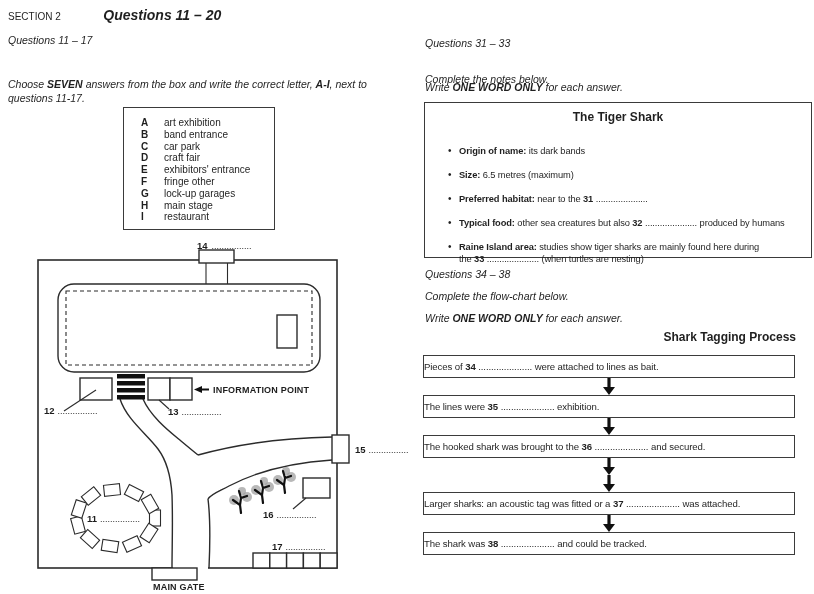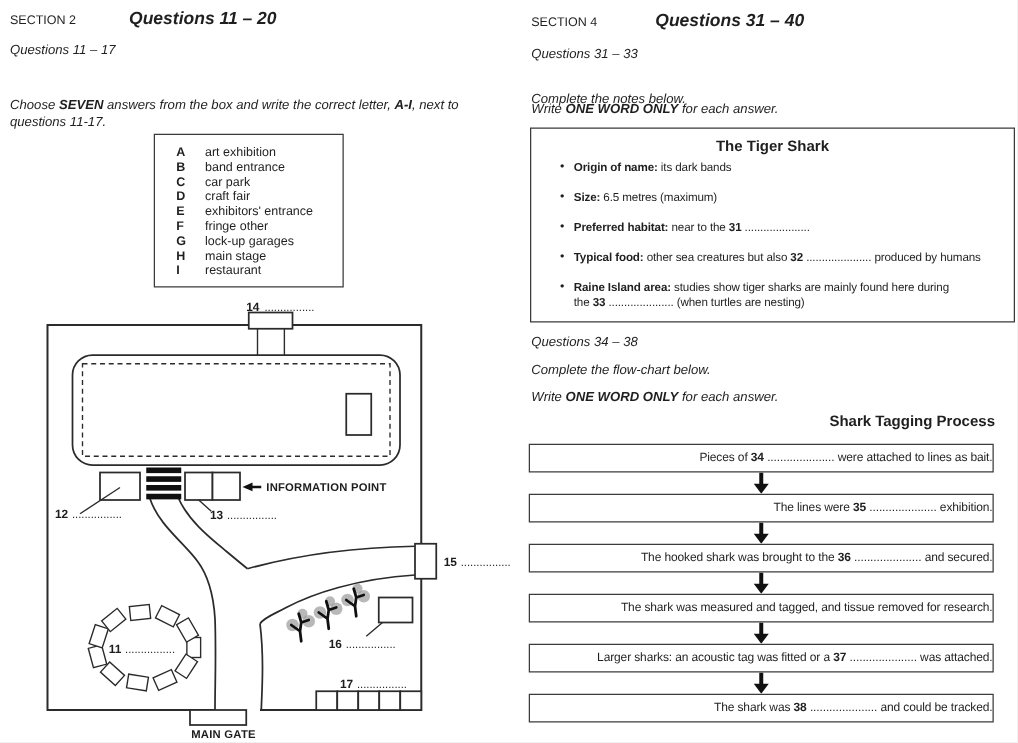--- a/index.html
+++ b/index.html
@@ -27,31 +27,31 @@
   .dash{fill:none;stroke:#2b2b2b;stroke-width:1.1;stroke-dasharray:4 3;}
   .wh{fill:#fff;stroke:none;}
   .road{fill:none;stroke:#2b2b2b;stroke-width:1.4;}
   .bar{fill:#101010;}
   .fuzz{fill:#9a9a9a;opacity:.7;}
   .trunk{fill:none;stroke:#101010;stroke-width:2.2;stroke-linecap:round;}
   .stall{fill:#fff;stroke:#2b2b2b;stroke-width:1.1;}
   
   .notes-box{position:absolute;left:424px;top:102px;width:388px;height:156px;
              border:1.5px solid #3a3a3a;box-sizing:border-box;}
-  .notes-title{text-align:center;font-weight:bold;font-size:12px;margin-top:7px;margin-bottom:4px;}
+  .notes-title{text-align:center;font-weight:bold;font-size:12px;margin-top:7px;margin-bottom:21px;}
   .bullet{display:flex;font-size:9.3px;letter-spacing:-0.1px;line-height:12px;
           padding-left:23px;margin-bottom:12px;}
   .bdot{width:11px;font-size:10px;}
   
   .flow-title{position:absolute;left:424px;top:330px;width:372px;text-align:right;
               font-weight:bold;font-size:12px;}
   .flow{position:absolute;left:423px;top:355px;width:372px;display:flex;
         flex-direction:column;align-items:center;}
   .flow-step{width:100%;height:23px;border:1.3px solid #3b3b3b;box-sizing:border-box;
-             display:flex;align-items:center;justify-content:flex-end;font-size:9.6px;
+             display:flex;align-items:center;justify-content:flex-start;font-size:9.6px;
              letter-spacing:-0.1px;background:#fff;}
   .flow-arrow{display:block;}
 </style>
 </head>
 <body>
 
 <div class="page">
 
   <div class="abs" style="left:8px;top:6px;">
     <span class="sec-title">SECTION 2</span>
@@ -197,24 +197,20 @@
       <rect class="lnw" x="239.8" y="320" width="16.8" height="15"></rect>
       <rect class="lnw" x="256.6" y="320" width="16.8" height="15"></rect>
       <rect class="lnw" x="273.4" y="320" width="16.8" height="15"></rect>
       <rect class="lnw" x="290.2" y="320" width="16.8" height="15"></rect>
     </g>
 
     <rect x="122" y="335" width="45" height="12" class="lnw"></rect>
     <text x="123" y="357" class="caps">MAIN GATE</text>
   </svg>
 
-  <div class="abs" style="left:425px;top:8px;">
-    <span class="sec-title">SECTION 4</span>
-    <span class="sec-range" style="margin-left:42px;">Questions 31 – 40</span>
-  </div>
 
   <div class="abs it" style="left:425px;top:36px;">Questions 31 – 33</div>
   <div class="abs it" style="left:425px;top:72px;">Complete the notes below.</div>
   <div class="abs it" style="left:425px;top:80px;"><span>Write </span><span class="b">ONE WORD ONLY</span><span> for each answer.</span></div>
 
   <div class="notes-box">
     <div class="notes-title">The Tiger Shark</div>
 
     <div class="bullet">
       <span class="bdot">•</span>
@@ -277,23 +273,20 @@
         <line x1="8" y1="0" x2="8" y2="10" stroke="#101010" stroke-width="3.2"></line>
         <polygon points="2,9 14,9 8,17" fill="#101010"></polygon>
       </svg>
 
     <div class="flow-step"><span>The hooked shark was brought to the</span>&nbsp;<span class="b">36</span>&nbsp;<span>.....................</span>&nbsp;<span>and secured.</span></div>
     <svg class="flow-arrow" width="16" height="17" viewBox="0 0 16 17">
         <line x1="8" y1="0" x2="8" y2="10" stroke="#101010" stroke-width="3.2"></line>
         <polygon points="2,9 14,9 8,17" fill="#101010"></polygon>
       </svg>
 
-    <div class="flow-step">
-        <span>The shark was measured and tagged, and tissue removed for research.</span>
-      </div>
     <svg class="flow-arrow" width="16" height="17" viewBox="0 0 16 17">
         <line x1="8" y1="0" x2="8" y2="10" stroke="#101010" stroke-width="3.2"></line>
         <polygon points="2,9 14,9 8,17" fill="#101010"></polygon>
       </svg>
 
     <div class="flow-step"><span>Larger sharks: an acoustic tag was fitted or a</span>&nbsp;<span class="b">37</span>&nbsp;<span>.....................</span>&nbsp;<span>was attached.</span></div>
     <svg class="flow-arrow" width="16" height="17" viewBox="0 0 16 17">
         <line x1="8" y1="0" x2="8" y2="10" stroke="#101010" stroke-width="3.2"></line>
         <polygon points="2,9 14,9 8,17" fill="#101010"></polygon>
       </svg>

